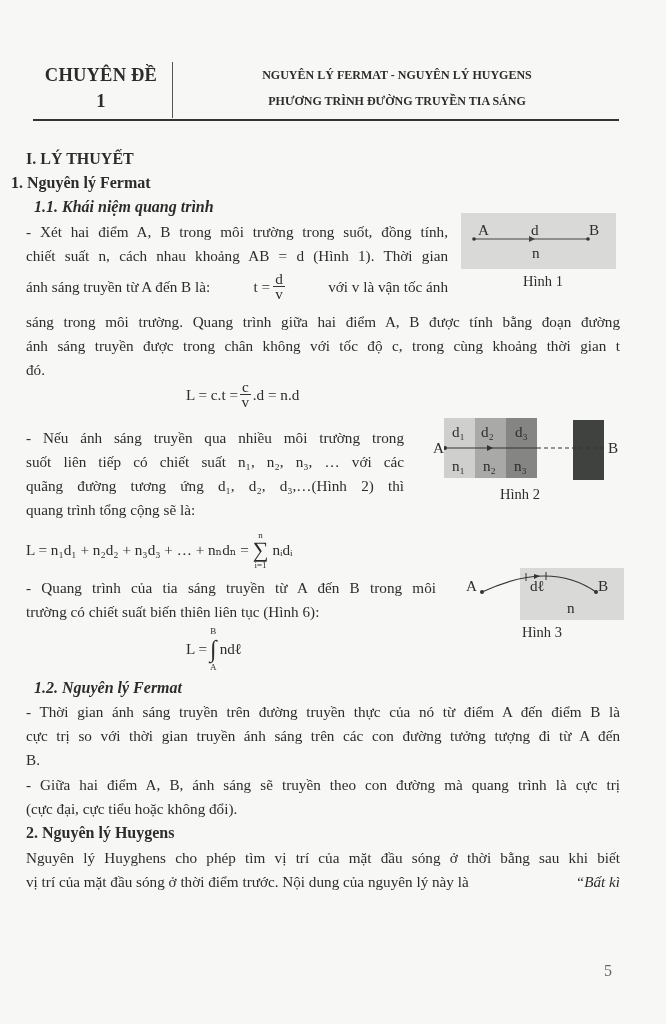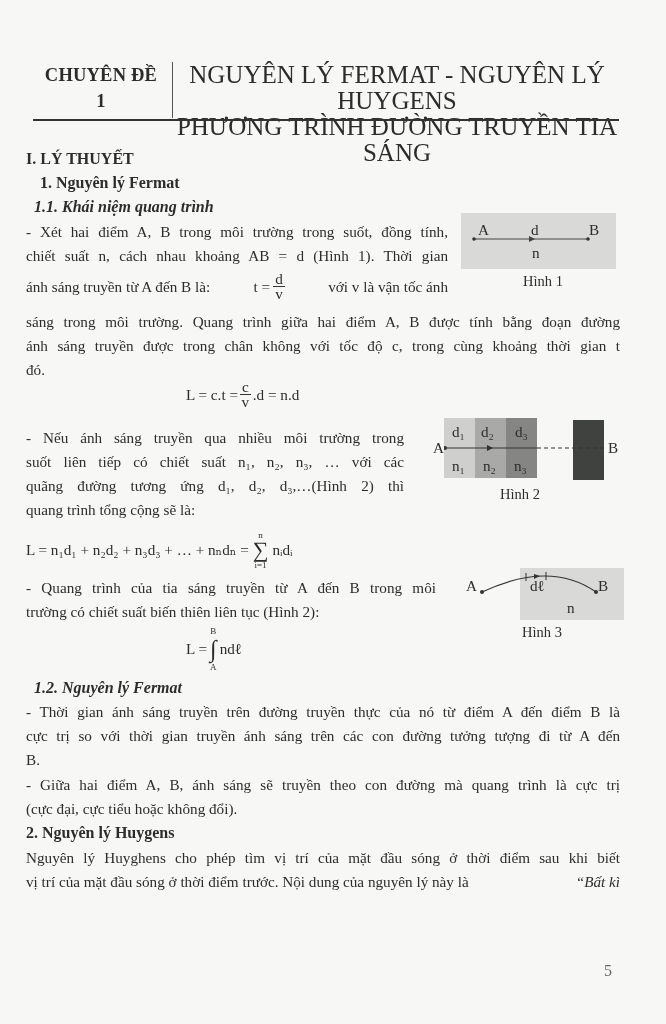--- a/index.html
+++ b/index.html
@@ -10,21 +10,21 @@
       color: #2c2c2c;
       position: relative;
     }
     .page { position: absolute; left: 0; top: 0; width: 666px; height: 1024px; }
     
     .hdr { position: absolute; left: 33px; top: 62px; width: 586px; height: 56px; }
     .hdr-left { position: absolute; left: 0; top: 0; width: 136px; text-align: center;
       font-weight: bold; font-size: 18.5px; line-height: 26px; letter-spacing: 0.2px; }
     .hdr-vrule { position: absolute; left: 139px; top: 0; width: 1px; height: 56px; background: #555; }
     .hdr-right { position: absolute; left: 142px; top: 0; width: 444px; text-align: center;
-      font-weight: normal; font-size: 25px; line-height: 26px; }
+      font-weight: bold; font-size: 12px; line-height: 26px; }
     .hdr-rule { position: absolute; left: 33px; top: 119px; width: 586px; height: 2px; background: #333; }
 
     .t { position: absolute; font-size: 15.2px; line-height: 20px; white-space: nowrap; }
     .h1 { font-weight: bold; font-size: 16px; }
     .h2 { font-weight: bold; font-style: italic; font-size: 16px; margin-left: 8px; }
     .just { text-align: justify; text-align-last: justify; white-space: normal; }
     .it { font-style: italic; }
 
     .frac { display: inline-block; vertical-align: middle; text-align: center; line-height: 14px; }
     .frac .num { display: block; border-bottom: 1px solid #333; padding: 0 2px; }
@@ -46,21 +46,21 @@
     </div>
     <div class="hdr-vrule"></div>
     <div class="hdr-right">
       <div>NGUYÊN LÝ FERMAT - NGUYÊN LÝ HUYGENS</div>
       <div>PHƯƠNG TRÌNH ĐƯỜNG TRUYỀN TIA SÁNG</div>
     </div>
   </div>
   <div class="hdr-rule"></div>
 
   <div class="t h1" style="left:26px; top:149px;">I. LÝ THUYẾT</div>
-  <div class="t h1" style="left:40px; top:173px;">1. Nguyên lý Fermat</div>
+  <div class="t h1" style="left:11px; top:173px;">1. Nguyên lý Fermat</div>
   <div class="t h2" style="left:26px; top:197px;">1.1. Khái niệm quang trình</div>
 
   <div class="t just" style="left:26px; top:222px; width:422px;">- Xét hai điểm A, B trong môi trường trong suốt, đồng tính,</div>
   <div class="t just" style="left:26px; top:246px; width:422px;">chiết suất n, cách nhau khoảng AB = d (Hình 1). Thời gian</div>
   <div class="t" style="left:26px; top:272px; width:422px; display:flex; align-items:center; justify-content:space-between;">
     <span>ánh sáng truyền từ A đến B là:</span>
     <span style="display:inline-flex; align-items:center; gap:3px;">
       <span>t =</span>
       <span class="frac">
         <span class="num">d</span>
@@ -128,21 +128,21 @@
     <span>L = n₁d₁ + n₂d₂ + n₃d₃ + … + nₙdₙ =</span>
     <span style="display:inline-flex; flex-direction:column; align-items:center; line-height:10px;">
       <span style="font-size:9px;">n</span>
       <span style="font-size:22px; line-height:20px;">∑</span>
       <span style="font-size:9px;">i=1</span>
     </span>
     <span>nᵢdᵢ</span>
   </div>
 
   <div class="t just" style="left:26px; top:578px; width:410px;">- Quang trình của tia sáng truyền từ A đến B trong môi</div>
-  <div class="t" style="left:26px; top:602px;">trường có chiết suất biến thiên liên tục (Hình 2):</div>
+  <div class="t" style="left:26px; top:602px;">trường có chiết suất biến thiên liên tục (Hình 6):</div>
 
   <div class="t" style="left:186px; top:626px; display:flex; align-items:center; gap:3px;">
     <span>L =</span>
     <span style="display:inline-flex; flex-direction:column; align-items:center; line-height:10px;">
       <span style="font-size:9px;">B</span>
       <span style="font-size:24px; line-height:26px;">∫</span>
       <span style="font-size:9px;">A</span>
     </span>
     <span>ndℓ</span>
   </div>
@@ -165,20 +165,20 @@
   <div class="caption t" style="left:522px; top:622px;">Hình 3</div>
 
   <div class="t h2" style="left:26px; top:678px;">1.2. Nguyên lý Fermat</div>
   <div class="t just" style="left:26px; top:726px; width:594px;">cực trị so với thời gian truyền ánh sáng trên các con đường tưởng tượng đi từ A đến</div>
   <div class="t just" style="left:26px; top:702px; width:594px;">- Thời gian ánh sáng truyền trên đường truyền thực của nó từ điểm A đến điểm B là</div>
   <div class="t" style="left:26px; top:750px;">B.</div>
   <div class="t just" style="left:26px; top:775px; width:594px;">- Giữa hai điểm A, B, ánh sáng sẽ truyền theo con đường mà quang trình là cực trị</div>
   <div class="t" style="left:26px; top:799px;">(cực đại, cực tiểu hoặc không đổi).</div>
 
   <div class="t h1" style="left:26px; top:823px;">2. Nguyên lý Huygens</div>
-  <div class="t just" style="left:26px; top:848px; width:594px;">Nguyên lý Huyghens cho phép tìm vị trí của mặt đầu sóng ở thời điểm sau khi biết</div>
+  <div class="t just" style="left:26px; top:848px; width:594px;">Nguyên lý Huyghens cho phép tìm vị trí của mặt đầu sóng ở thời bằng sau khi biết</div>
   <div class="t" style="left:26px; top:872px; width:594px; display:flex; justify-content:space-between;">
     <span>vị trí của mặt đầu sóng ở thời điểm trước. Nội dung của nguyên lý này là</span>
     <span class="it">“Bất kì</span>
   </div>
 
   <div class="pageno">5</div>
 </div>
 
 </body></html>

